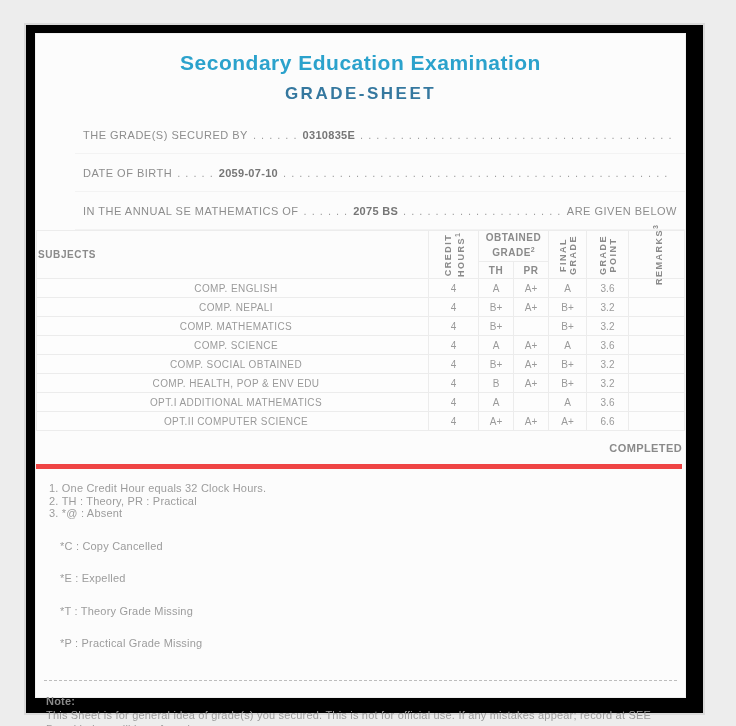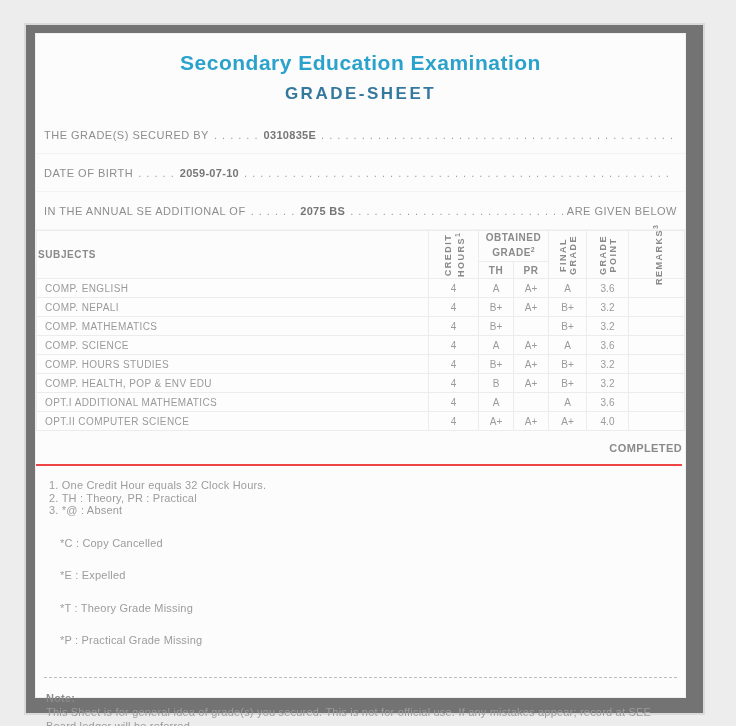--- a/index.html
+++ b/index.html
@@ -4,39 +4,39 @@
 <style>
   * { box-sizing: border-box; }
   html,body { margin:0; padding:0; }
   body {
     width:736px; height:726px; position:relative; overflow:hidden;
     background:#ededed;
     font-family:"Liberation Sans", sans-serif;
   }
   .card {
     position:absolute; left:24px; top:23px; width:681px; height:692px;
-    background:#737373; border:2px solid #dadada;
+    background:#000000; border:2px solid #dadada;
   }
   .sheet {
     position:absolute; left:9px; top:8px; width:651px; height:665px;
     background:#fcfcfc; border:1px solid #f0f0f0;
   }
   .title {
     margin-top:17px; text-align:center; font-size:21px; font-weight:bold;
     color:#2ba2cc; letter-spacing:0.5px;
   }
   .subtitle {
     margin-top:9px; text-align:center; font-size:17px; font-weight:bold;
     color:#35789f; letter-spacing:2.5px;
   }
   .info-rows { margin-top:12px; }
   .info-row {
     height:38px; display:flex; align-items:center; padding:0 8px;
     border-bottom:1px solid #f3f3f3;
-    font-size:11px; color:#8d8d8d; letter-spacing:0.5px; white-space:nowrap;
+    font-size:11px; color:#8d8d8d; letter-spacing:0.5px; white-space:nowrap;margin-left:39px;
   }
   .info-row .dots { color:#9e9e9e; margin-left:5px; letter-spacing:1px; }
   .info-row .val  { font-weight:bold; color:#767676; margin-left:5px; letter-spacing:0.3px; }
   .info-row .fill { flex:1; overflow:hidden; margin-left:5px; }
   .info-row .suffix { margin-left:4px; }
 
   table.grades {
     width:100%; border-collapse:collapse; table-layout:fixed;
     font-size:10px; color:#9a9a9a;
   }
@@ -51,27 +51,27 @@
     position:absolute; left:50%; top:50%;
     transform:translate(-50%,-50%) rotate(-90deg);
     white-space:nowrap; text-align:center;
     font-size:9px; font-weight:bold; line-height:10px; letter-spacing:1.5px;
     color:#8a8a8a;
   }
   .og-h { font-size:10px; letter-spacing:0.5px; line-height:12px; }
   sup { font-size:7px; letter-spacing:0; }
   tbody tr { height:19px; background:#fdfdfd; }
   tbody td { text-align:center; }
-  td.subject { text-align:left; padding-left:8px; letter-spacing:0.4px; }
+  td.subject { text-align:center; padding-left:8px; letter-spacing:0.4px; }
 
   .summary { text-align:right; padding-right:3px; font-weight:bold; color:#8a8a8a; }
   .gpa-line { padding-top:13px; font-size:11px; letter-spacing:0.4px; }
   .completed-line {
     padding-top:11px; padding-bottom:10px; font-size:11px; letter-spacing:0.4px;
-    border-bottom:2px solid #ef4444;
+    border-bottom:5px solid #ef4444;
     text-align:right;
   }
   .footnotes { padding:13px 0 0 13px; font-size:11px; color:#9c9c9c; line-height:12.5px; letter-spacing:0.2px; }
   .fn.sub { padding-left:11px;margin-top:20px; }
   .dashed-divider { border-top:1px dashed #bdbdbd; margin:30px 8px 0 8px; height:0; }
   .note { margin:13px 10px 0 10px; font-size:11px; color:#9c9c9c; line-height:14px; letter-spacing:0.2px; }
   .note-title { font-weight:bold; color:#8a8a8a; }
 </style>
 </head>
 <body>
@@ -91,21 +91,21 @@
         <span class="suffix"></span>
       </div>
       <div class="info-row">
         <span>DATE OF BIRTH</span>
         <span class="dots">. . . . .</span>
         <span class="val">2059-07-10</span>
         <span class="dots fill">. . . . . . . . . . . . . . . . . . . . . . . . . . . . . . . . . . . . . . . . . . . . . . . . . . . . . . . . . . . . . . . . . . . . . . . . . . . . . . . . . . . . . . . . . . . .</span>
         <span class="suffix"></span>
       </div>
       <div class="info-row">
-        <span>IN THE ANNUAL SE ADDITIONAL OF</span>
+        <span>IN THE ANNUAL SE MATHEMATICS OF</span>
         <span class="dots">. . . . . .</span>
         <span class="val">2075 BS</span>
         <span class="dots fill">. . . . . . . . . . . . . . . . . . . . . . . . . . . . . . . . . . . . . . . . . . . . . . . . . . . . . . . . . . . . . . . . . . . . . . . . . . . . . . . . . . . . . . . . . . . .</span>
         <span class="suffix">ARE GIVEN BELOW</span>
       </div>
     </div>
 
     <table class="grades">
       <colgroup>
         <col style="width:auto">
@@ -171,21 +171,21 @@
         <tr>
           <td class="subject">COMP. SCIENCE</td>
           <td>4</td>
           <td>A</td>
           <td>A+</td>
           <td>A</td>
           <td>3.6</td>
           <td></td>
         </tr>
         <tr>
-          <td class="subject">COMP. HOURS STUDIES</td>
+          <td class="subject">COMP. SOCIAL OBTAINED</td>
           <td>4</td>
           <td>B+</td>
           <td>A+</td>
           <td>B+</td>
           <td>3.2</td>
           <td></td>
         </tr>
         <tr>
           <td class="subject">COMP. HEALTH, POP &amp; ENV EDU</td>
           <td>4</td>
@@ -203,21 +203,21 @@
           <td>A</td>
           <td>3.6</td>
           <td></td>
         </tr>
         <tr>
           <td class="subject">OPT.II COMPUTER SCIENCE</td>
           <td>4</td>
           <td>A+</td>
           <td>A+</td>
           <td>A+</td>
-          <td>4.0</td>
+          <td>6.6</td>
           <td></td>
         </tr>
       </tbody>
     </table>
 
     <div class="summary">
       <div class="completed-line">COMPLETED</div>
     </div>
 
     <div class="footnotes">

